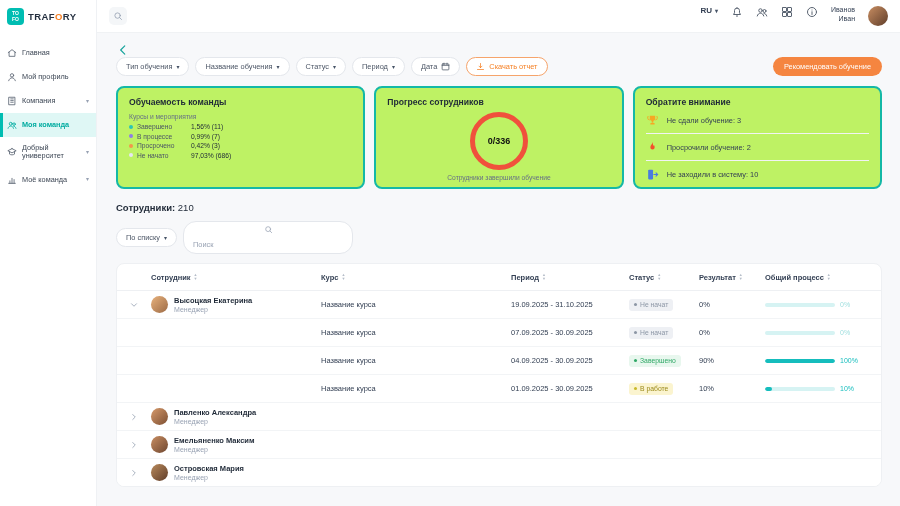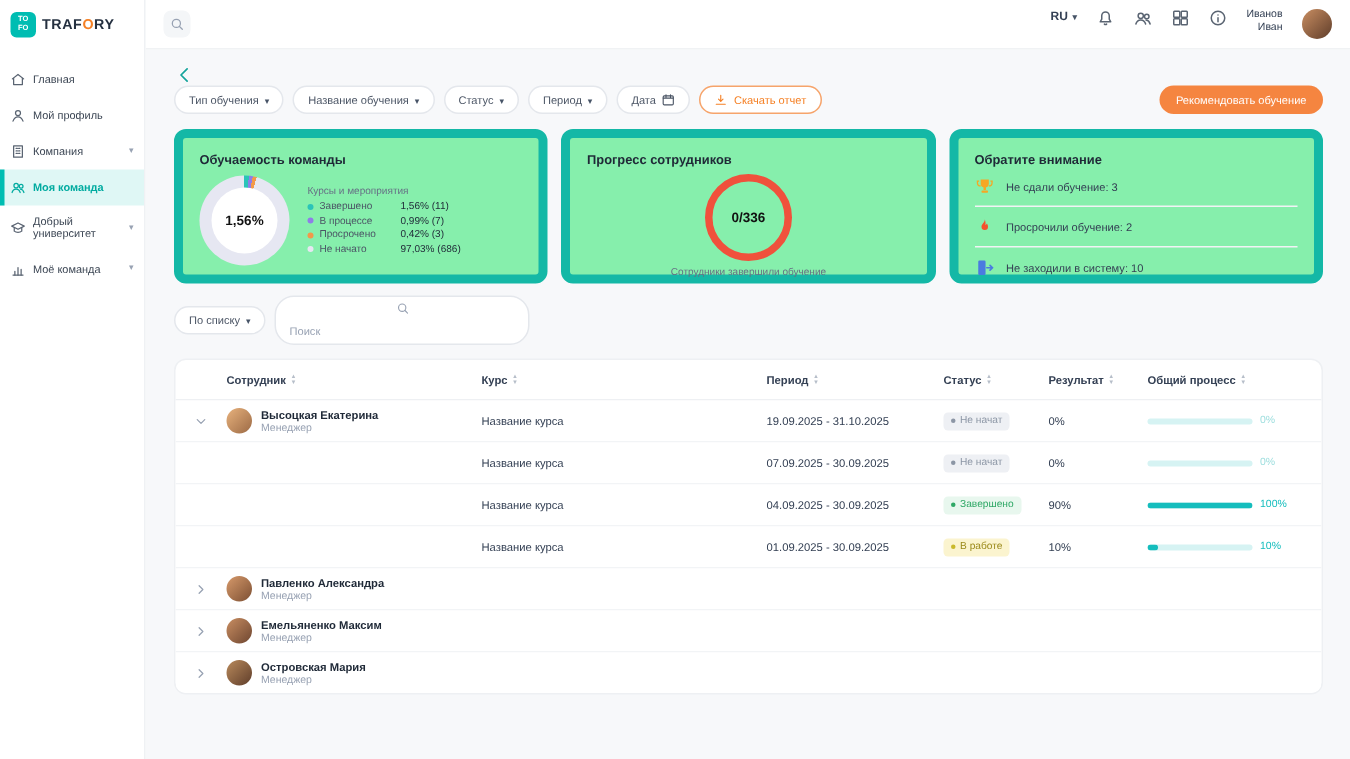--- a/index.html
+++ b/index.html
@@ -47,21 +47,21 @@
   .pill{background:#fff;border:1px solid #E4E7EC;border-radius:13px;padding:4px 9px;font-size:7.4px;
         color:#4B5565;display:flex;align-items:center;gap:4px;white-space:nowrap;cursor:pointer;}
   .pill .p-ic{width:9px;height:9px;color:#4B5565;}
   .pill.download{border-color:#F6A46B;color:#F58025;}
   .pill.download .p-ic{color:#F58025;}
   .btn-recommend{margin-left:auto;background:#F58540;color:#fff;border:none;border-radius:13px;
                  padding:5px 11px;font-size:7.4px;cursor:pointer;font-family:inherit;}
 
   
   .cards{display:flex;gap:9px;margin-top:10px;}
-  .card{flex:1;background:#86efac;border:6px solid #14b8a6;border-radius:8px;padding:9px 11px;
+  .card{flex:1;background:#bef264;border:2px solid #14b8a6;border-radius:8px;padding:9px 11px;
         box-sizing:border-box;height:103px;}
   .card-title{font-size:8.6px;font-weight:700;color:#1F2937;}
   .c1-body{display:flex;align-items:center;gap:12px;margin-top:6px;}
   .donut{width:60px;height:60px;border-radius:50%;position:relative;flex:0 0 auto;background:#E6E7F2;}
   .donut::after{content:"";position:absolute;inset:8px;background:#fff;border-radius:50%;}
   .donut-center{position:absolute;inset:0;display:flex;align-items:center;justify-content:center;
                 font-size:9px;font-weight:700;color:#111;z-index:1;}
   .legend{flex:1;font-size:6.7px;color:#4B5565;}
   .legend-title{color:#667085;margin-bottom:3px;}
   .legend-row{display:flex;align-items:center;gap:4px;margin-top:2.5px;}
@@ -258,23 +258,20 @@
           <span>Скачать отчет</span>
         </div>
       <button class="btn-recommend">Рекомендовать обучение</button>
     </div>
 
     <div class="cards">
 
       <section class="card">
         <div class="card-title">Обучаемость команды</div>
         <div class="c1-body">
-          <div class="donut" id="donut" style="background: conic-gradient(rgb(43, 196, 184) 0deg, rgb(43, 196, 184) 5.616deg, rgb(143, 126, 231) 5.616deg, rgb(143, 126, 231) 10.616deg, rgb(242, 153, 74) 10.616deg, rgb(242, 153, 74) 15.616deg, rgb(230, 231, 242) 15.616deg, rgb(230, 231, 242) 360deg);">
-            <div class="donut-center">1,56%</div>
-          </div>
           <div class="legend">
             <div class="legend-title">Курсы и мероприятия</div>
             <div class="legend-row">
                 <span class="legend-dot" style="background: rgb(43, 196, 184);"></span>
                 <span class="legend-label">Завершено</span>
                 <span class="legend-val">1,56% (11)</span>
               </div>
             <div class="legend-row">
                 <span class="legend-dot" style="background: rgb(143, 126, 231);"></span>
                 <span class="legend-label">В процессе</span>
@@ -322,20 +319,23 @@
         <div class="att-row">
           <svg class="att-ic" viewBox="0 0 24 24">
               <rect x="4" y="3" width="9" height="18" rx="1.5" fill="#4A7BE0"></rect>
               <path d="M14.5 12H21m-2.5-3 3 3-3 3" stroke="#4A7BE0" stroke-width="2" fill="none" stroke-linecap="round"></path>
             </svg>
           <span>Не заходили в систему: 10</span>
         </div>
       </section>
     </div>
 
+    <div class="emp-head">
+      <span class="lbl">Сотрудники:</span> <span>210</span>
+    </div>
 
     <div class="emp-filters">
       <div class="pill">
           <span>По списку</span>
           <span class="caret-ch">▾</span>
         </div>
       <div class="search-pill">
         <svg class="ic p-ic" viewBox="0 0 24 24">
             <circle cx="11" cy="11" r="6.5"></circle>
             <path d="m16 16 4.5 4.5"></path>

